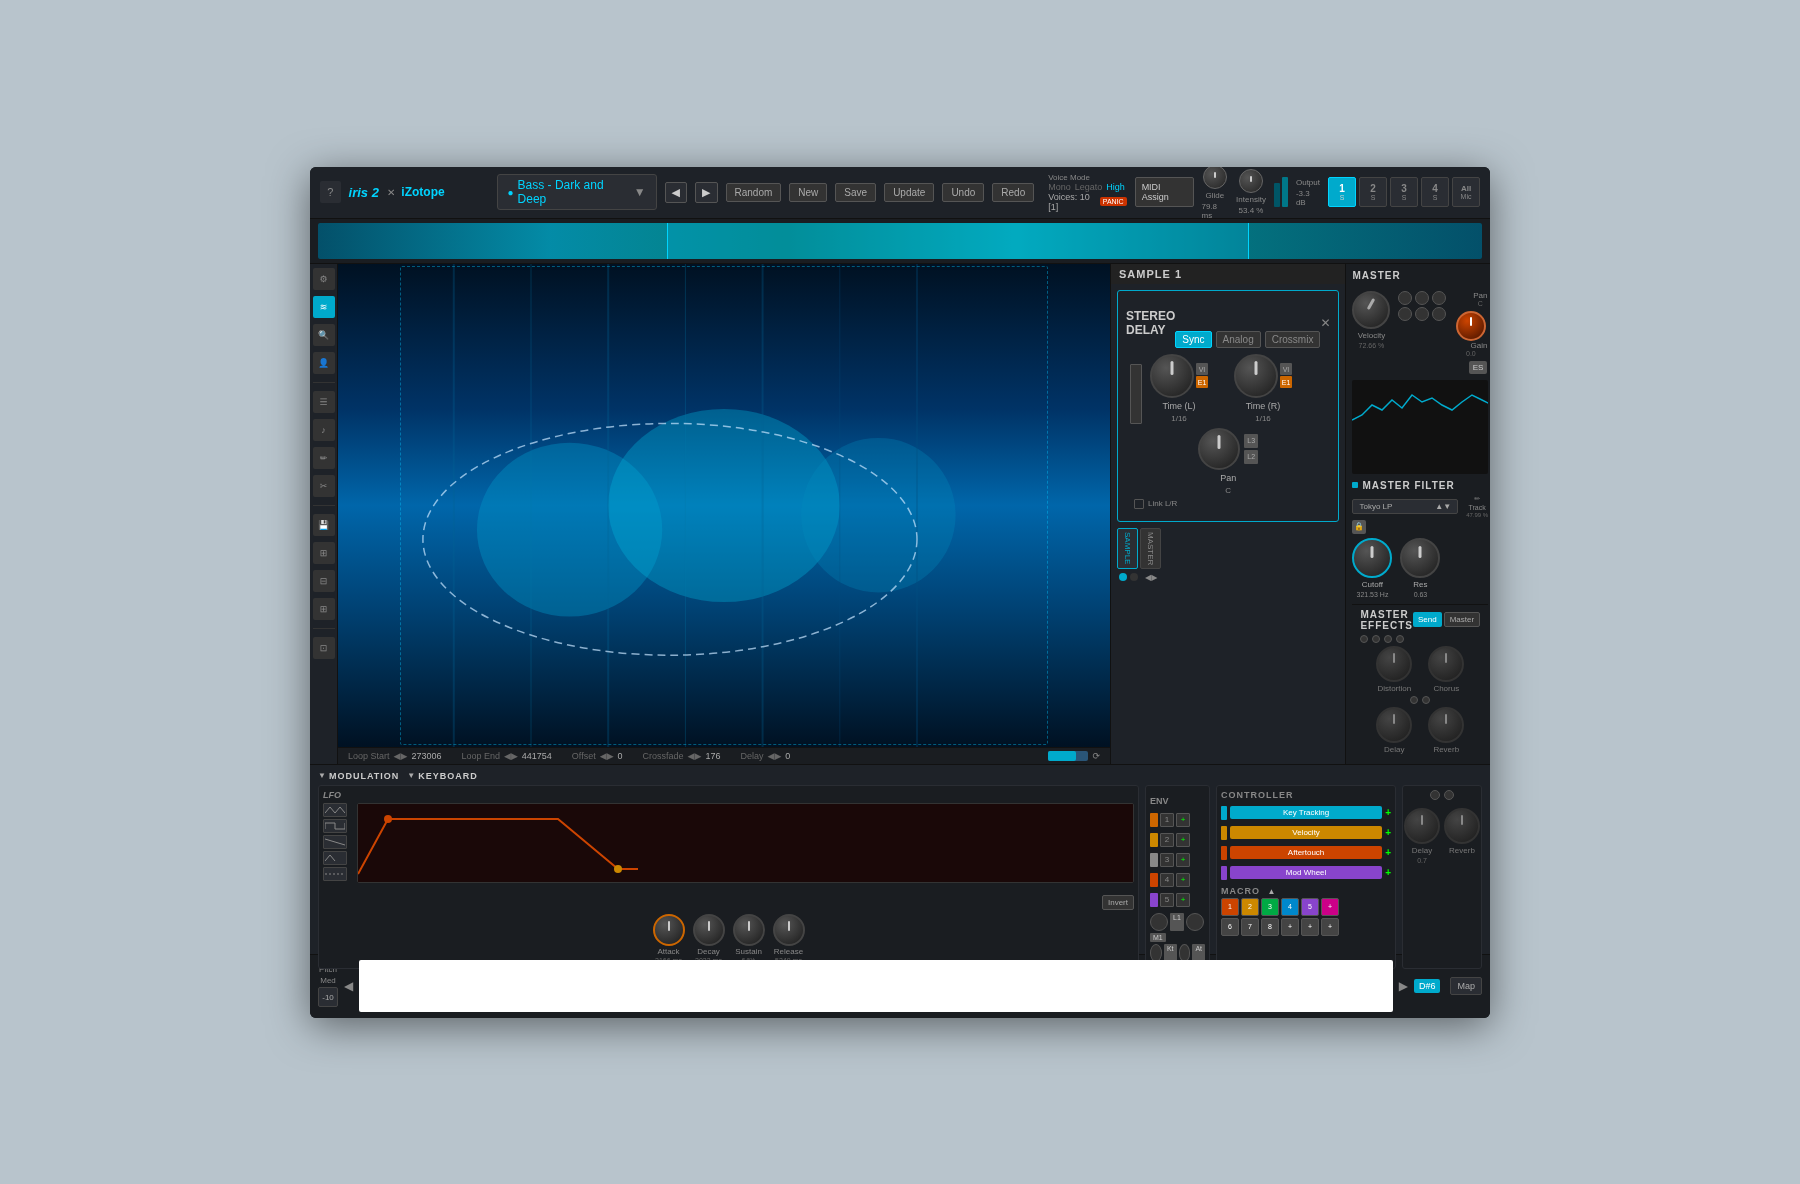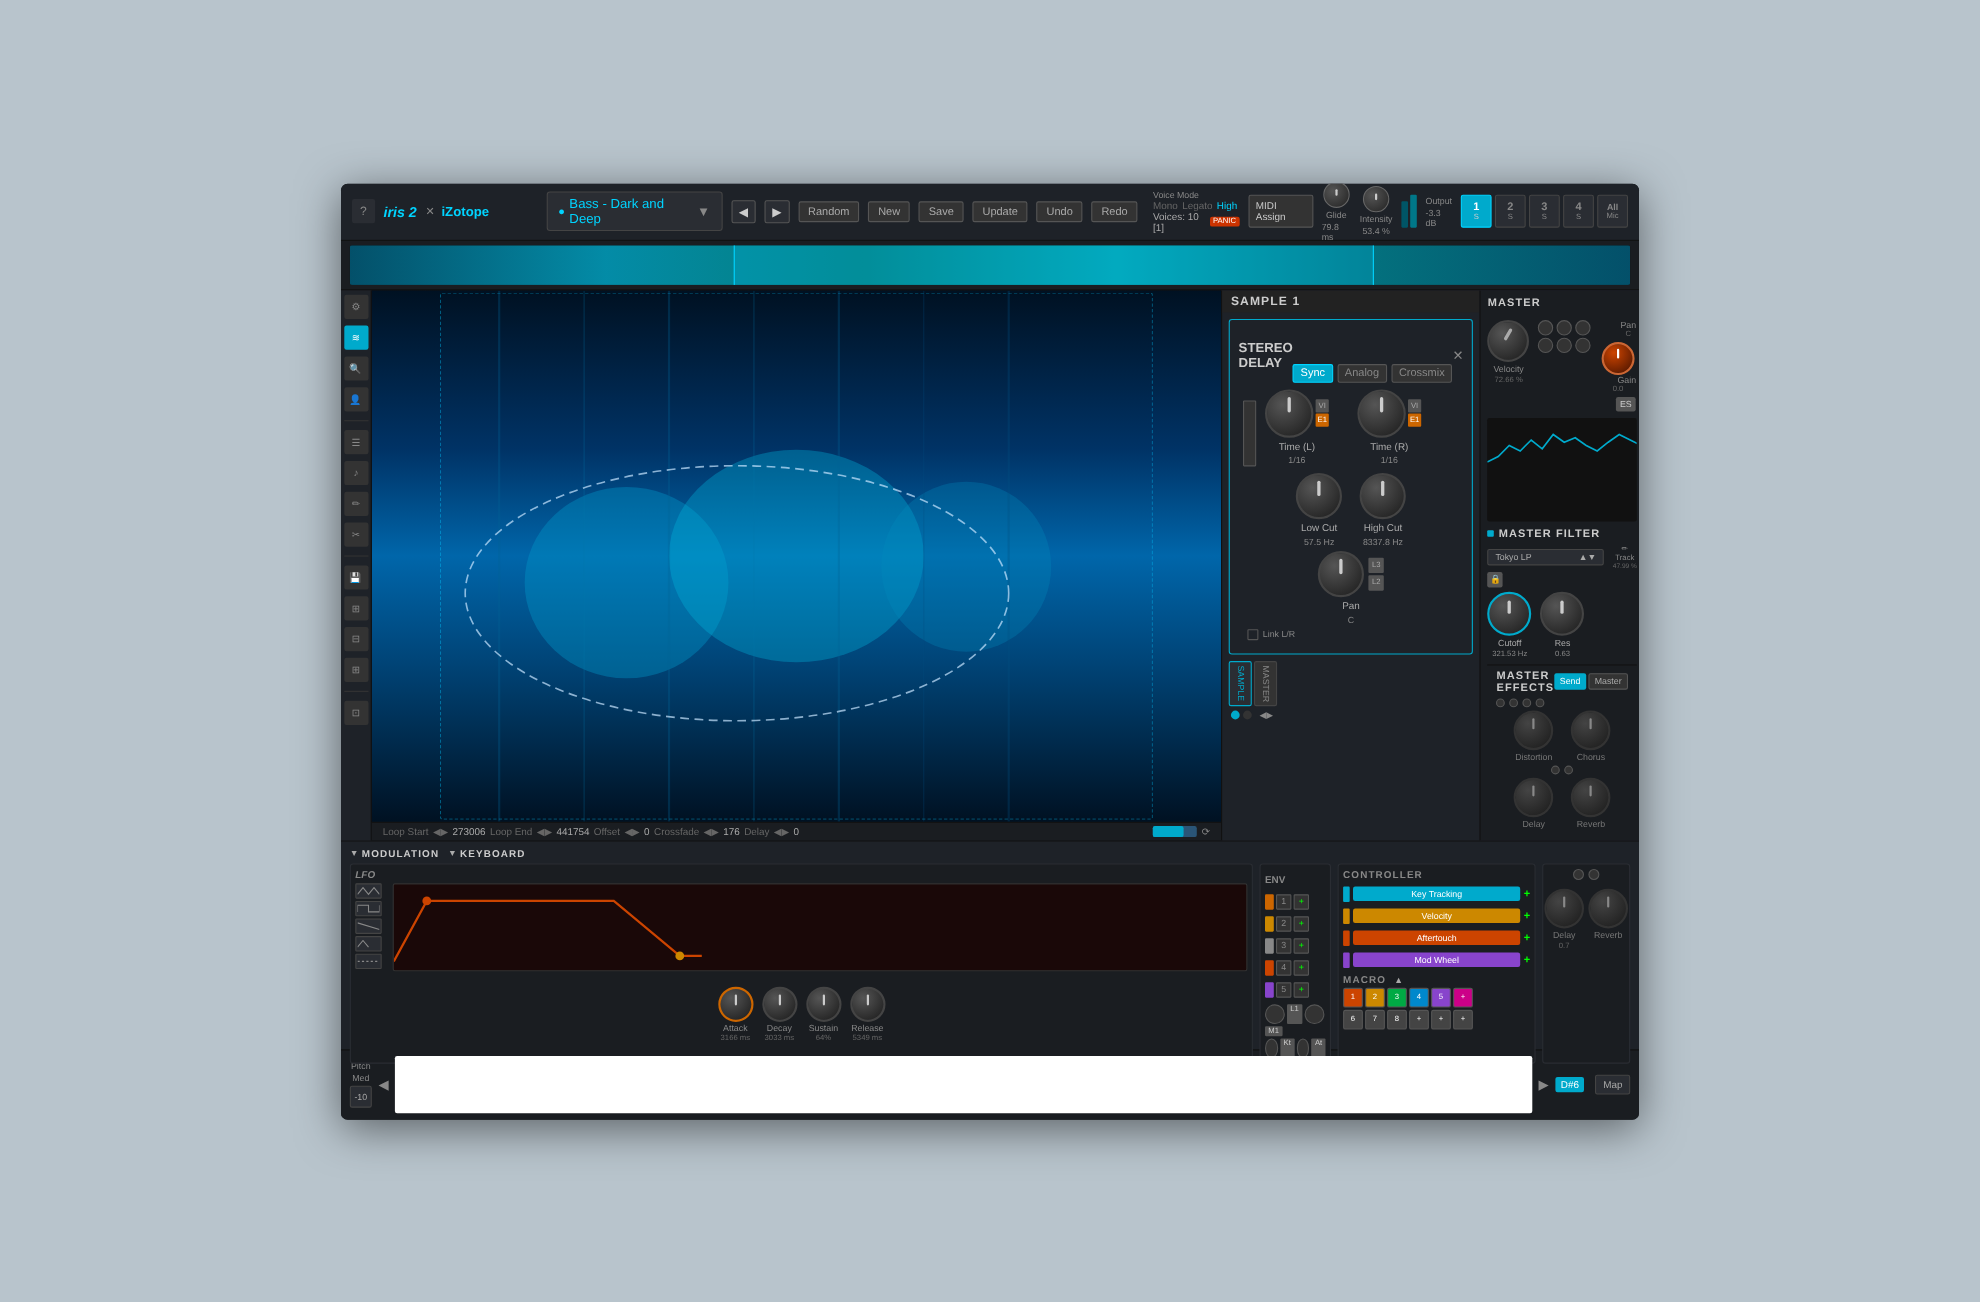--- a/index.html
+++ b/index.html
@@ -203,21 +203,21 @@
         transparent 0px,
         transparent 48px,
         rgba(255,255,255,0.03) 48px,
         rgba(255,255,255,0.03) 49px
       );
     }
     .loop-info-bar {
       background: #1a1d21;
       padding: 3px 10px;
       display: flex;
-      gap: 4px;
+      gap: 20px;
       font-size: 9px;
       color: #888;
       border-top: 1px solid #111;
     }
     .loop-item { display: flex; gap: 4px; align-items: center; }
     .loop-label { color: #666; }
     .loop-val { color: #aaa; }
     
     .right-panel {
       width: 380px;
@@ -900,32 +900,20 @@
                     <div style="background:#555;width:12px;height:12px;border-radius:1px;display:flex;align-items:center;justify-content:center;font-size:7px;color:#aaa;">VI</div>
                     <div style="background:#cc6600;width:12px;height:12px;border-radius:1px;display:flex;align-items:center;justify-content:center;font-size:7px;color:#fff;">E1</div>
                   </div>
                 </div>
                 <span class="knob-label">Time (R)</span>
                 <span class="knob-val">1/16</span>
               </div>
             </div>
 
 
-            <div class="low-high-cut">
-              <div class="delay-knob-group">
-                <div class="delay-knob" style="width:42px;height:42px;"></div>
-                <span class="knob-label">Low Cut</span>
-                <span class="knob-val">57.5 Hz</span>
-              </div>
-              <div class="delay-knob-group">
-                <div class="delay-knob" style="width:42px;height:42px;"></div>
-                <span class="knob-label">High Cut</span>
-                <span class="knob-val">8337.8 Hz</span>
-              </div>
-            </div>
 
             <div class="pan-bottom">
               <div class="delay-knob-group">
                 <div style="display:flex;gap:4px;align-items:center;">
                   <div class="delay-knob" style="width:42px;height:42px;"></div>
                   <div style="display:flex;flex-direction:column;gap:2px;">
                     <div style="background:#555;width:14px;height:14px;border-radius:1px;display:flex;align-items:center;justify-content:center;font-size:7px;color:#aaa;">L3</div>
                     <div style="background:#555;width:14px;height:14px;border-radius:1px;display:flex;align-items:center;justify-content:center;font-size:7px;color:#aaa;">L2</div>
                   </div>
                 </div>
@@ -1137,20 +1125,23 @@
                 <path d="M 0,70 L 30,15 L 200,15 L 260,65 L 280,65" stroke="#cc4400" stroke-width="2" fill="none"></path>
 
                 <circle cx="30" cy="15" r="4" fill="#cc4400"></circle>
 
                 <circle cx="260" cy="65" r="4" fill="#cc8800"></circle>
 
               </svg>
             </div>
           </div>
 
+          <div style="display:flex;justify-content:flex-end;margin-top:2px;">
+            <button class="invert-btn">Invert</button>
+          </div>
 
           <div class="lfo-knobs">
             <div class="lfo-knob-group">
               <div class="medium-knob" style="border-color:#cc6600;"></div>
               <span class="knob-name">Attack</span>
               <span class="knob-value">3166 ms</span>
             </div>
             <div class="lfo-knob-group">
               <div class="medium-knob"></div>
               <span class="knob-name">Decay</span>

